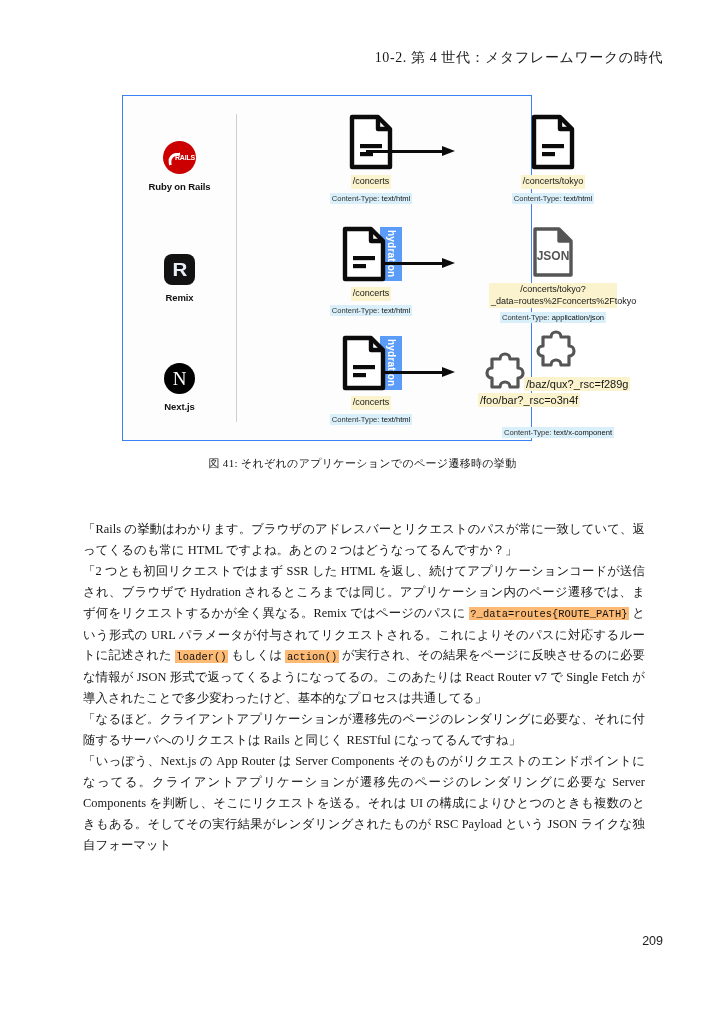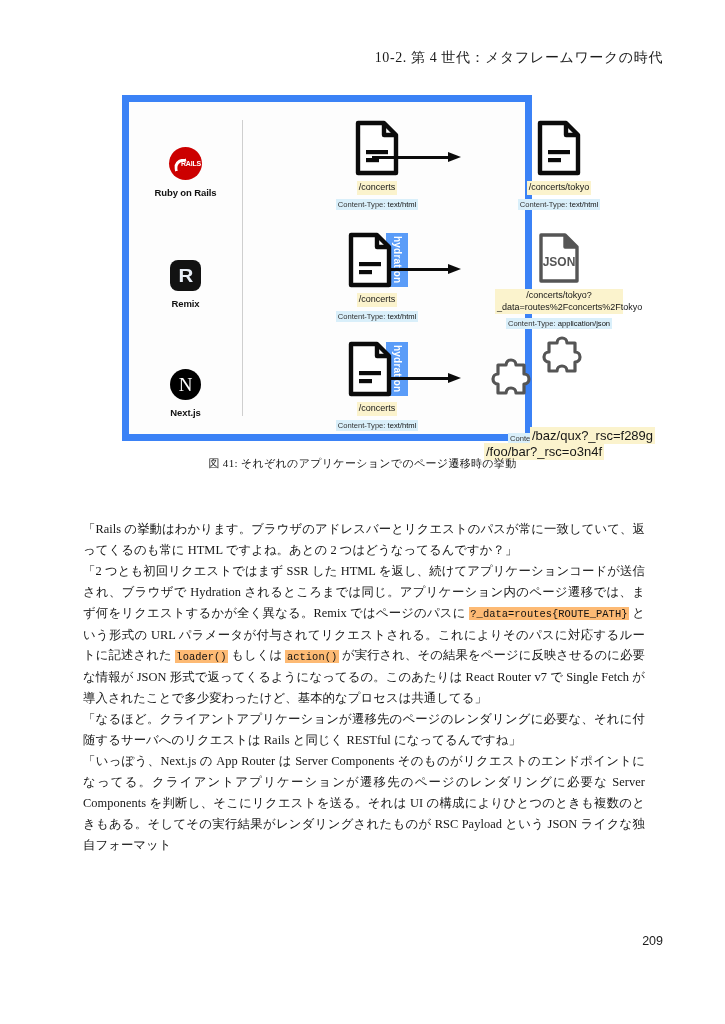--- a/index.html
+++ b/index.html
@@ -28,21 +28,21 @@
   }
 
   
   .figure-box {
     position: absolute;
     left: 122px;
     top: 95px;
     width: 410px;
     height: 346px;
     background: #fdfdfd;
-    border: 7px solid #3b82f6;
+    border: 1px solid #3b82f6;
     box-sizing: border-box;
     padding-left: 13px;
   }
   .fig-inner {
     position: absolute;
     inset: 0;
   }
   .col-divider {
     position: absolute;
     left: 113px;
@@ -249,26 +249,25 @@
     position: relative;
     width: 150px;
     height: 70px;
   }
   .puz { position: absolute; }
   .puz.p1 { left: 4px;  top: 20px; }
   .puz.p2 { left: 55px; top: -2px; }
   .lbl-float {
     position: absolute;
     font-family: "Liberation Sans", sans-serif;
-    font-size: 13px;
+    font-size: 11px;
     color: #161616;
     background: #fbf3cd;
     padding: 1px 2px;
     white-space: nowrap;
-    margin-top: 44px;
   }
   .lbl-float.f1 { left: 46px; top: 46px; }
   .lbl-float.f2 { left: 0px;  top: 62px; }
 
   .node.rsc { left: 350px; top: 0px; width: 160px; }
   .node.rsc .lbl-ct { margin-top: 26px; margin-left: 10px; }
 
   
   .fig-caption {
     position: absolute;

